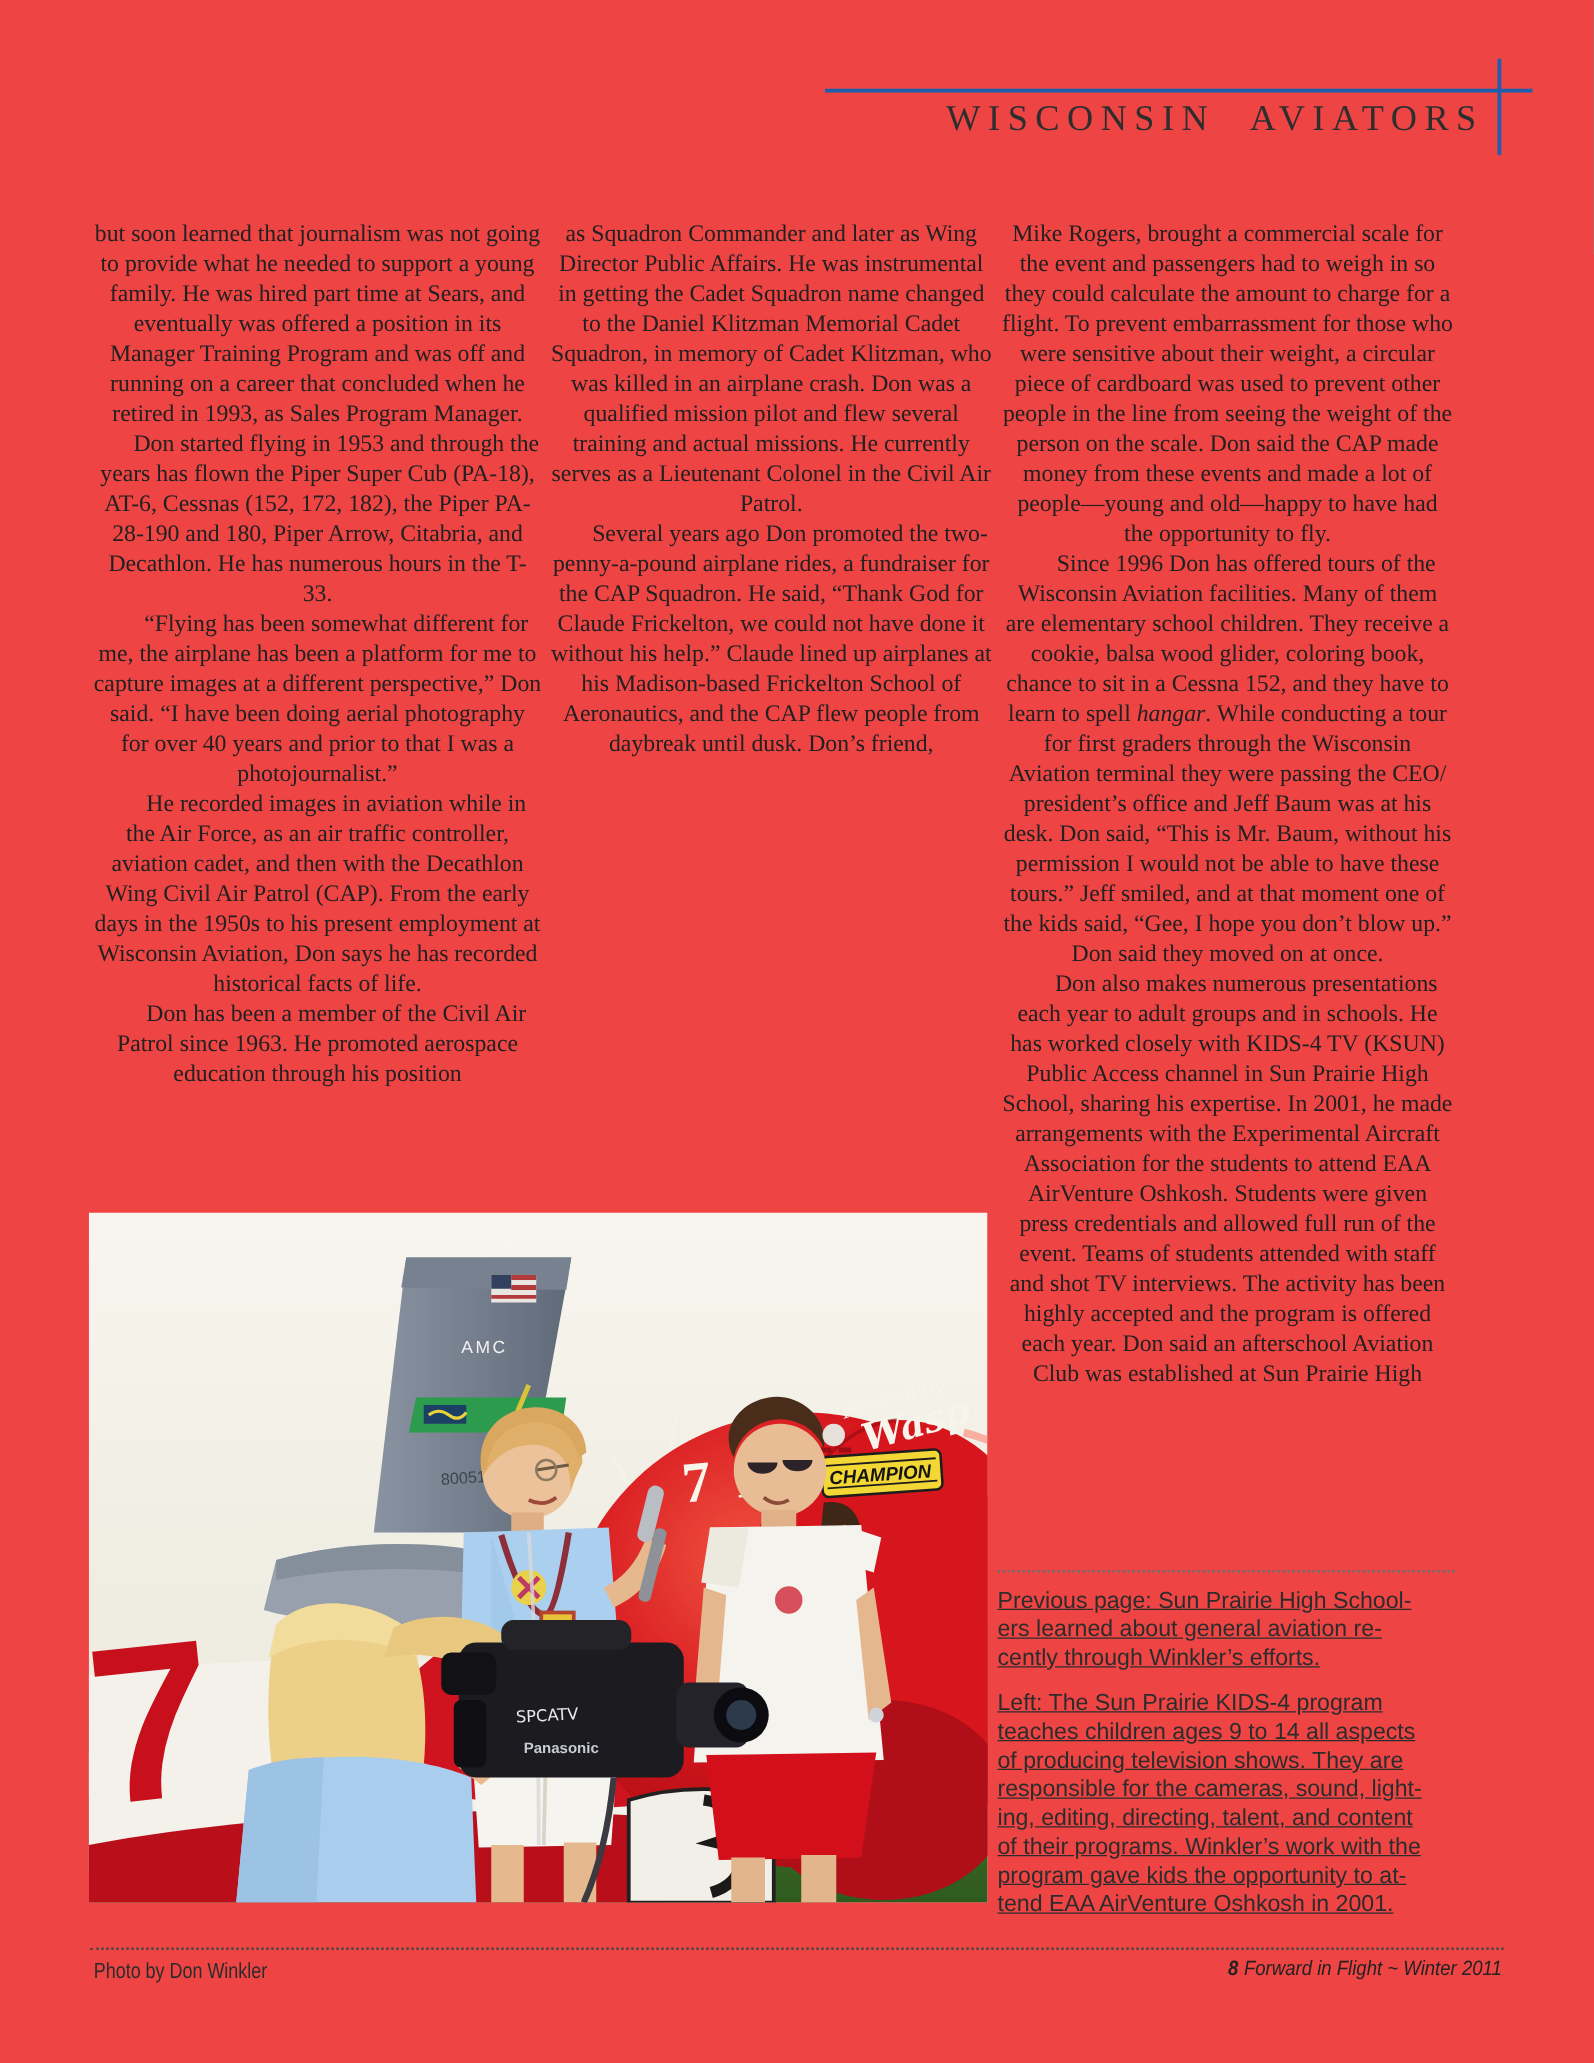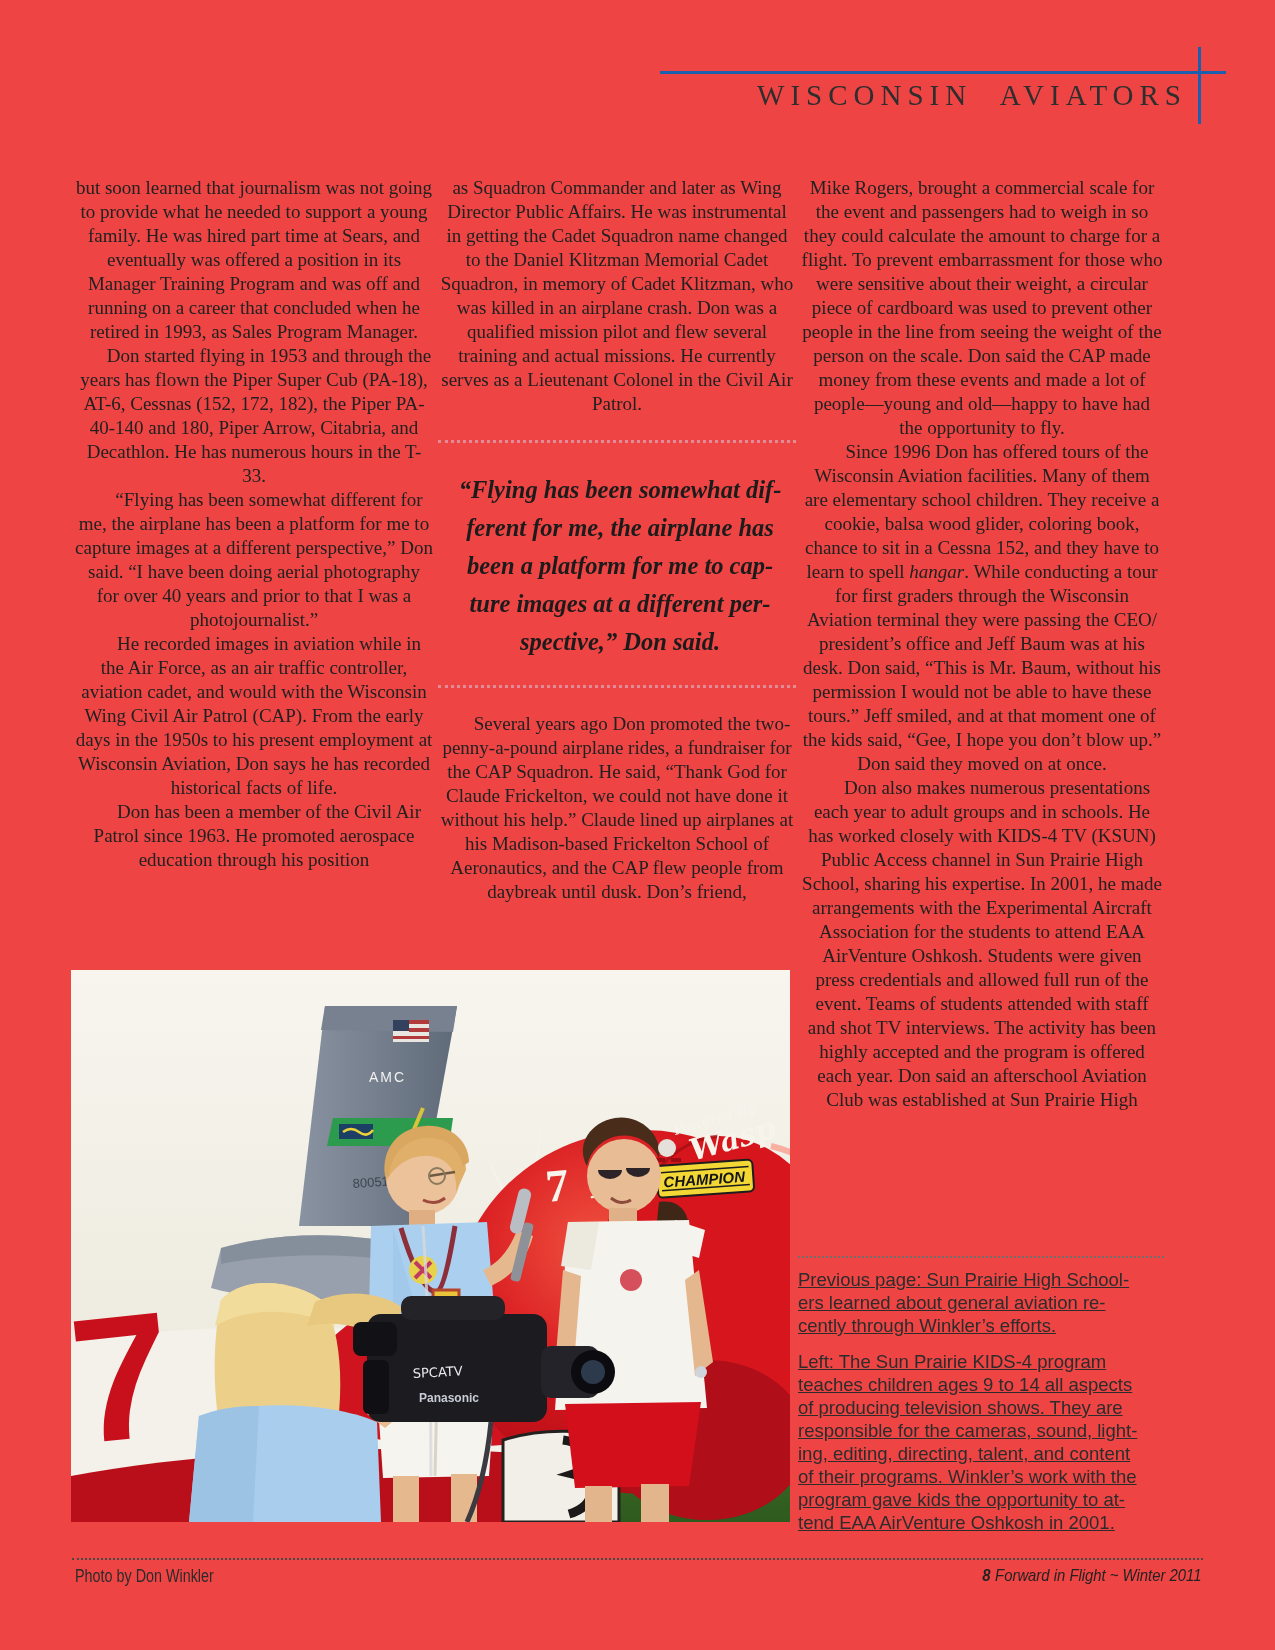--- a/index.html
+++ b/index.html
@@ -54,32 +54,27 @@
 <body>
 
 <div class="page">
 
   <div class="header-hrule"></div>
   <div class="header-vrule"></div>
   <div class="header-title">WISCONSIN AVIATORS</div>
 
   <div class="col col-1">
       <p class="body-p"><span>but soon learned that journalism was not going to provide what he needed to support a young family. He was hired part time at Sears, and eventually was offered a position in its Manager Training Program and was off and running on a career that  concluded when he retired in 1993, as Sales Program Manager.</span></p>
-      <p class="body-p indent"><span>Don started flying in 1953 and through the years has flown the Piper Super Cub (PA-18), AT-6, Cessnas (152, 172, 182), the Piper PA-40-140 and 180, Piper Arrow, Citabria, and Decathlon. He has numerous hours in the T-33.</span></p>
+      <p class="body-p indent"><span>Don started flying in 1953 and through the years has flown the Piper Super Cub (PA-18), AT-6, Cessnas (152, 172, 182), the Piper PA-28-190 and 180, Piper Arrow, Citabria, and Decathlon. He has numerous hours in the T-33.</span></p>
       <p class="body-p indent"><span>“Flying has been somewhat different for me, the airplane has been a platform for me to capture images at a different perspective,” Don said. “I have been doing aerial photography for over 40 years and prior to that I was a photojournalist.”</span></p>
-      <p class="body-p indent"><span>He recorded images in aviation while in the Air Force, as an air traffic controller, aviation cadet, and would with the Wisconsin Wing  Civil Air Patrol (CAP). From the early days in the 1950s to his present employment at Wisconsin Aviation, Don says he has recorded historical facts of life.</span></p>
+      <p class="body-p indent"><span>He recorded images in aviation while in the Air Force, as an air traffic controller, aviation cadet, and then with the Decathlon Wing  Civil Air Patrol (CAP). From the early days in the 1950s to his present employment at Wisconsin Aviation, Don says he has recorded historical facts of life.</span></p>
       <p class="body-p indent"><span>Don has been a member of the Civil Air Patrol since 1963. He promoted aerospace education through his position</span></p>
     </div>
   <div class="col col-2">
       <p class="body-p"><span>as Squadron Commander and later as Wing Director Public Affairs. He was instrumental in getting the Cadet Squadron name changed to the Daniel Klitzman Memorial Cadet Squadron, in memory of Cadet Klitzman, who was killed in an airplane crash. Don was a qualified mission pilot and flew several training and actual missions. He currently serves as a Lieutenant Colonel in the Civil Air Patrol.</span></p>
-      <div class="pull-quote"><span>“Flying has been somewhat dif-
-ferent for me, the airplane has
-been a platform for me to cap-
-ture images at a different per-
-spective,” Don said.</span></div>
       <p class="body-p indent"><span>Several years ago Don promoted the two-penny-a-pound airplane rides, a fundraiser for the CAP Squadron. He said, “Thank God for Claude Frickelton, we could not have done it without his help.”  Claude lined up airplanes at his Madison-based Frickelton School of Aeronautics, and the CAP flew people from daybreak until dusk. Don’s friend,</span></p>
     </div>
   <div class="col col-3">
       <p class="body-p"><span>Mike Rogers, brought a commercial scale for the event and passengers had to weigh in so they could calculate the amount to charge for a flight. To prevent embarrassment for those who were sensitive about their weight, a circular piece of cardboard was used to prevent other people in the line from seeing the weight of the person on the scale. Don said the CAP made money from these events and made a lot of people—young and old—happy to have had the opportunity to fly.</span></p>
       <p class="body-p indent"><span>Since 1996 Don has offered tours of the Wisconsin Aviation facilities. Many of them are elementary school children. They receive a cookie, balsa wood glider, coloring book,  chance to sit in a Cessna 152, and they have to learn to spell </span><i>hangar</i><span>. While conducting a tour for first graders through the Wisconsin Aviation terminal they were passing the CEO/ president’s office and Jeff Baum was at his desk. Don said, “This is Mr. Baum, without his permission I would not be able to have these tours.” Jeff smiled, and at that moment one of the kids said, “Gee, I hope you don’t blow up.” Don said they moved on at once.</span></p>
       <p class="body-p indent"><span>Don also makes numerous presentations each year to adult groups and in schools. He has worked closely with KIDS-4 TV (KSUN) Public Access channel in Sun Prairie High School, sharing his expertise. In 2001, he made arrangements with the Experimental Aircraft Association for the students to attend EAA AirVenture Oshkosh. Students were given press credentials and allowed full run of the event. Teams of students attended with staff and shot TV interviews. The activity has been highly accepted and the program is offered each year. Don said an afterschool Aviation Club was established at Sun Prairie High</span></p>
     </div>
 
   <svg class="photo" viewBox="0 0 719 552" preserveAspectRatio="none">
     <defs>

